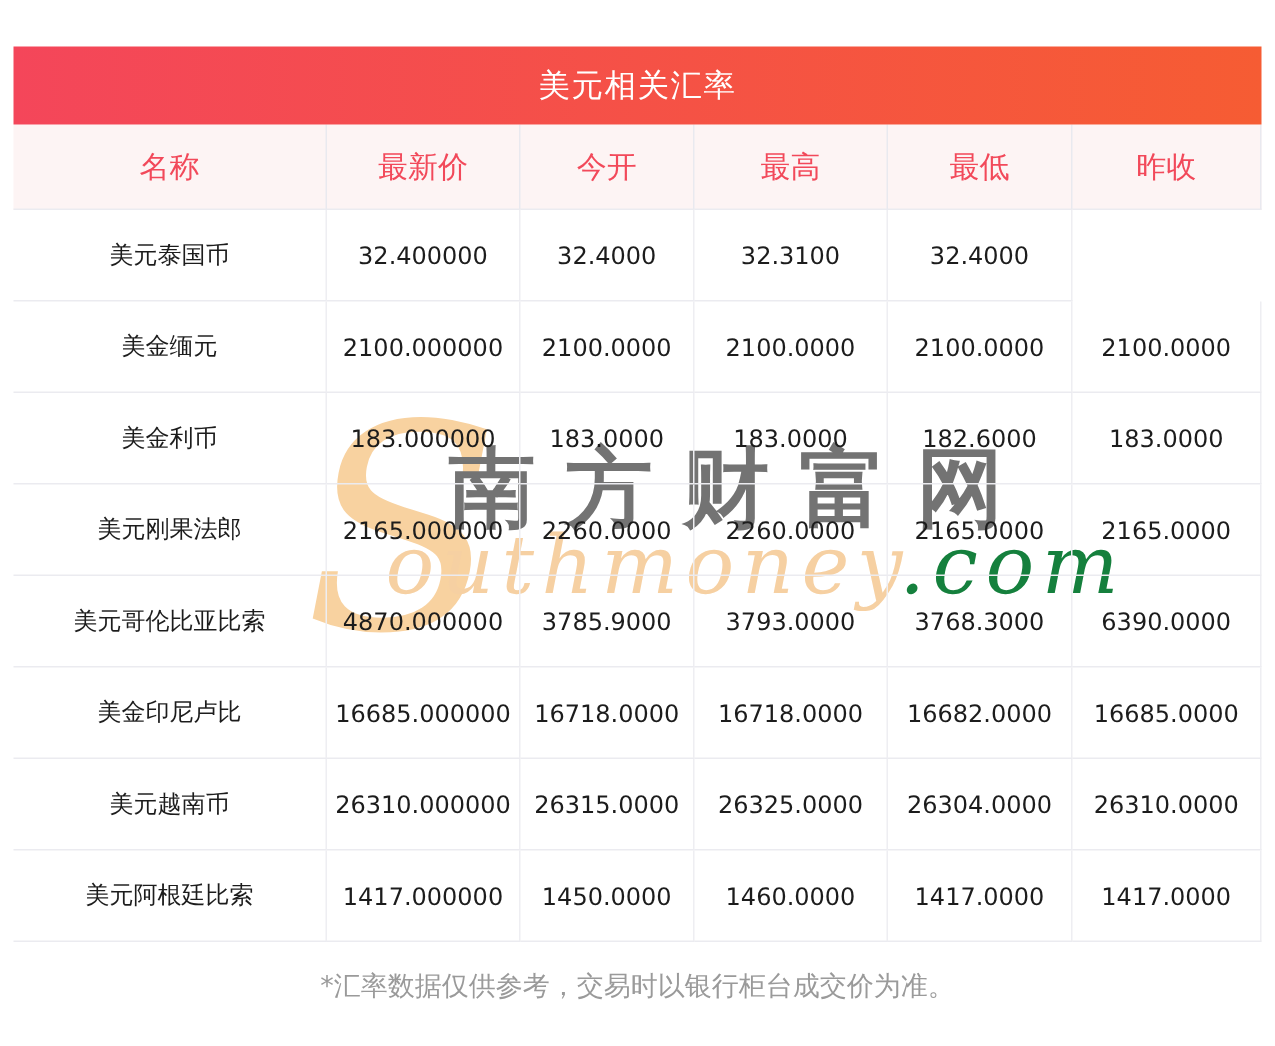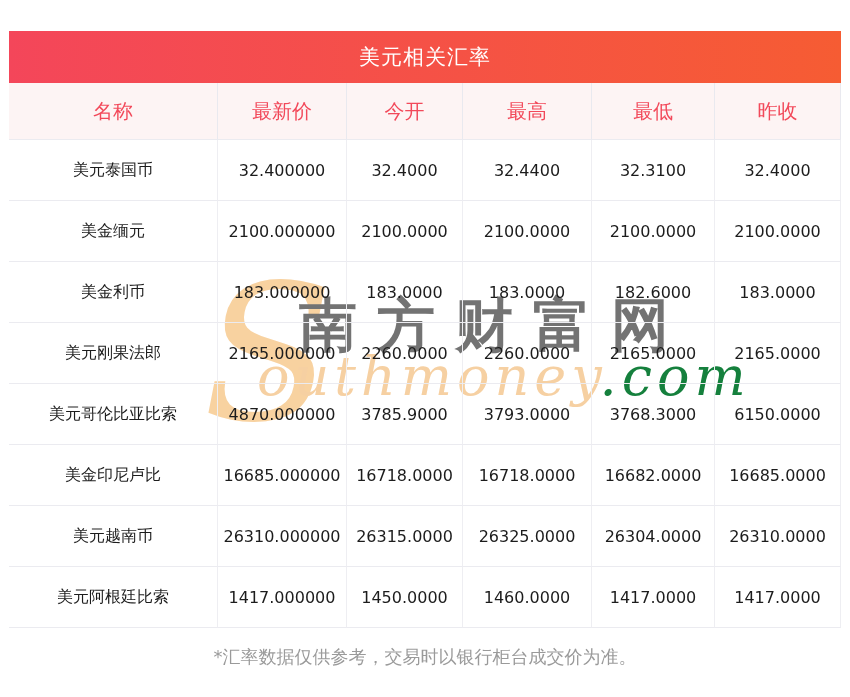--- a/index.html
+++ b/index.html
@@ -71,21 +71,20 @@
     <span class="wm-s">S</span>
     <span class="wm-cn">南方财富网</span>
     <span class="wm-en"><span>outhmoney</span><span class="suffix">.com</span></span>
   </div>
 
   <div class="rows">
       <div class="grid row">
         <div class="cell">美元泰国币</div>
         <div class="cell">32.400000</div>
         <div class="cell">32.4000</div>
-        <div class="cell">32.4400</div>
         <div class="cell">32.3100</div>
         <div class="cell">32.4000</div>
       </div>
       <div class="grid row">
         <div class="cell">美金缅元</div>
         <div class="cell">2100.000000</div>
         <div class="cell">2100.0000</div>
         <div class="cell">2100.0000</div>
         <div class="cell">2100.0000</div>
         <div class="cell">2100.0000</div>
@@ -105,21 +104,21 @@
         <div class="cell">2260.0000</div>
         <div class="cell">2165.0000</div>
         <div class="cell">2165.0000</div>
       </div>
       <div class="grid row">
         <div class="cell">美元哥伦比亚比索</div>
         <div class="cell">4870.000000</div>
         <div class="cell">3785.9000</div>
         <div class="cell">3793.0000</div>
         <div class="cell">3768.3000</div>
-        <div class="cell">6150.0000</div>
+        <div class="cell">6390.0000</div>
       </div>
       <div class="grid row">
         <div class="cell">美金印尼卢比</div>
         <div class="cell">16685.000000</div>
         <div class="cell">16718.0000</div>
         <div class="cell">16718.0000</div>
         <div class="cell">16682.0000</div>
         <div class="cell">16685.0000</div>
       </div>
       <div class="grid row">

